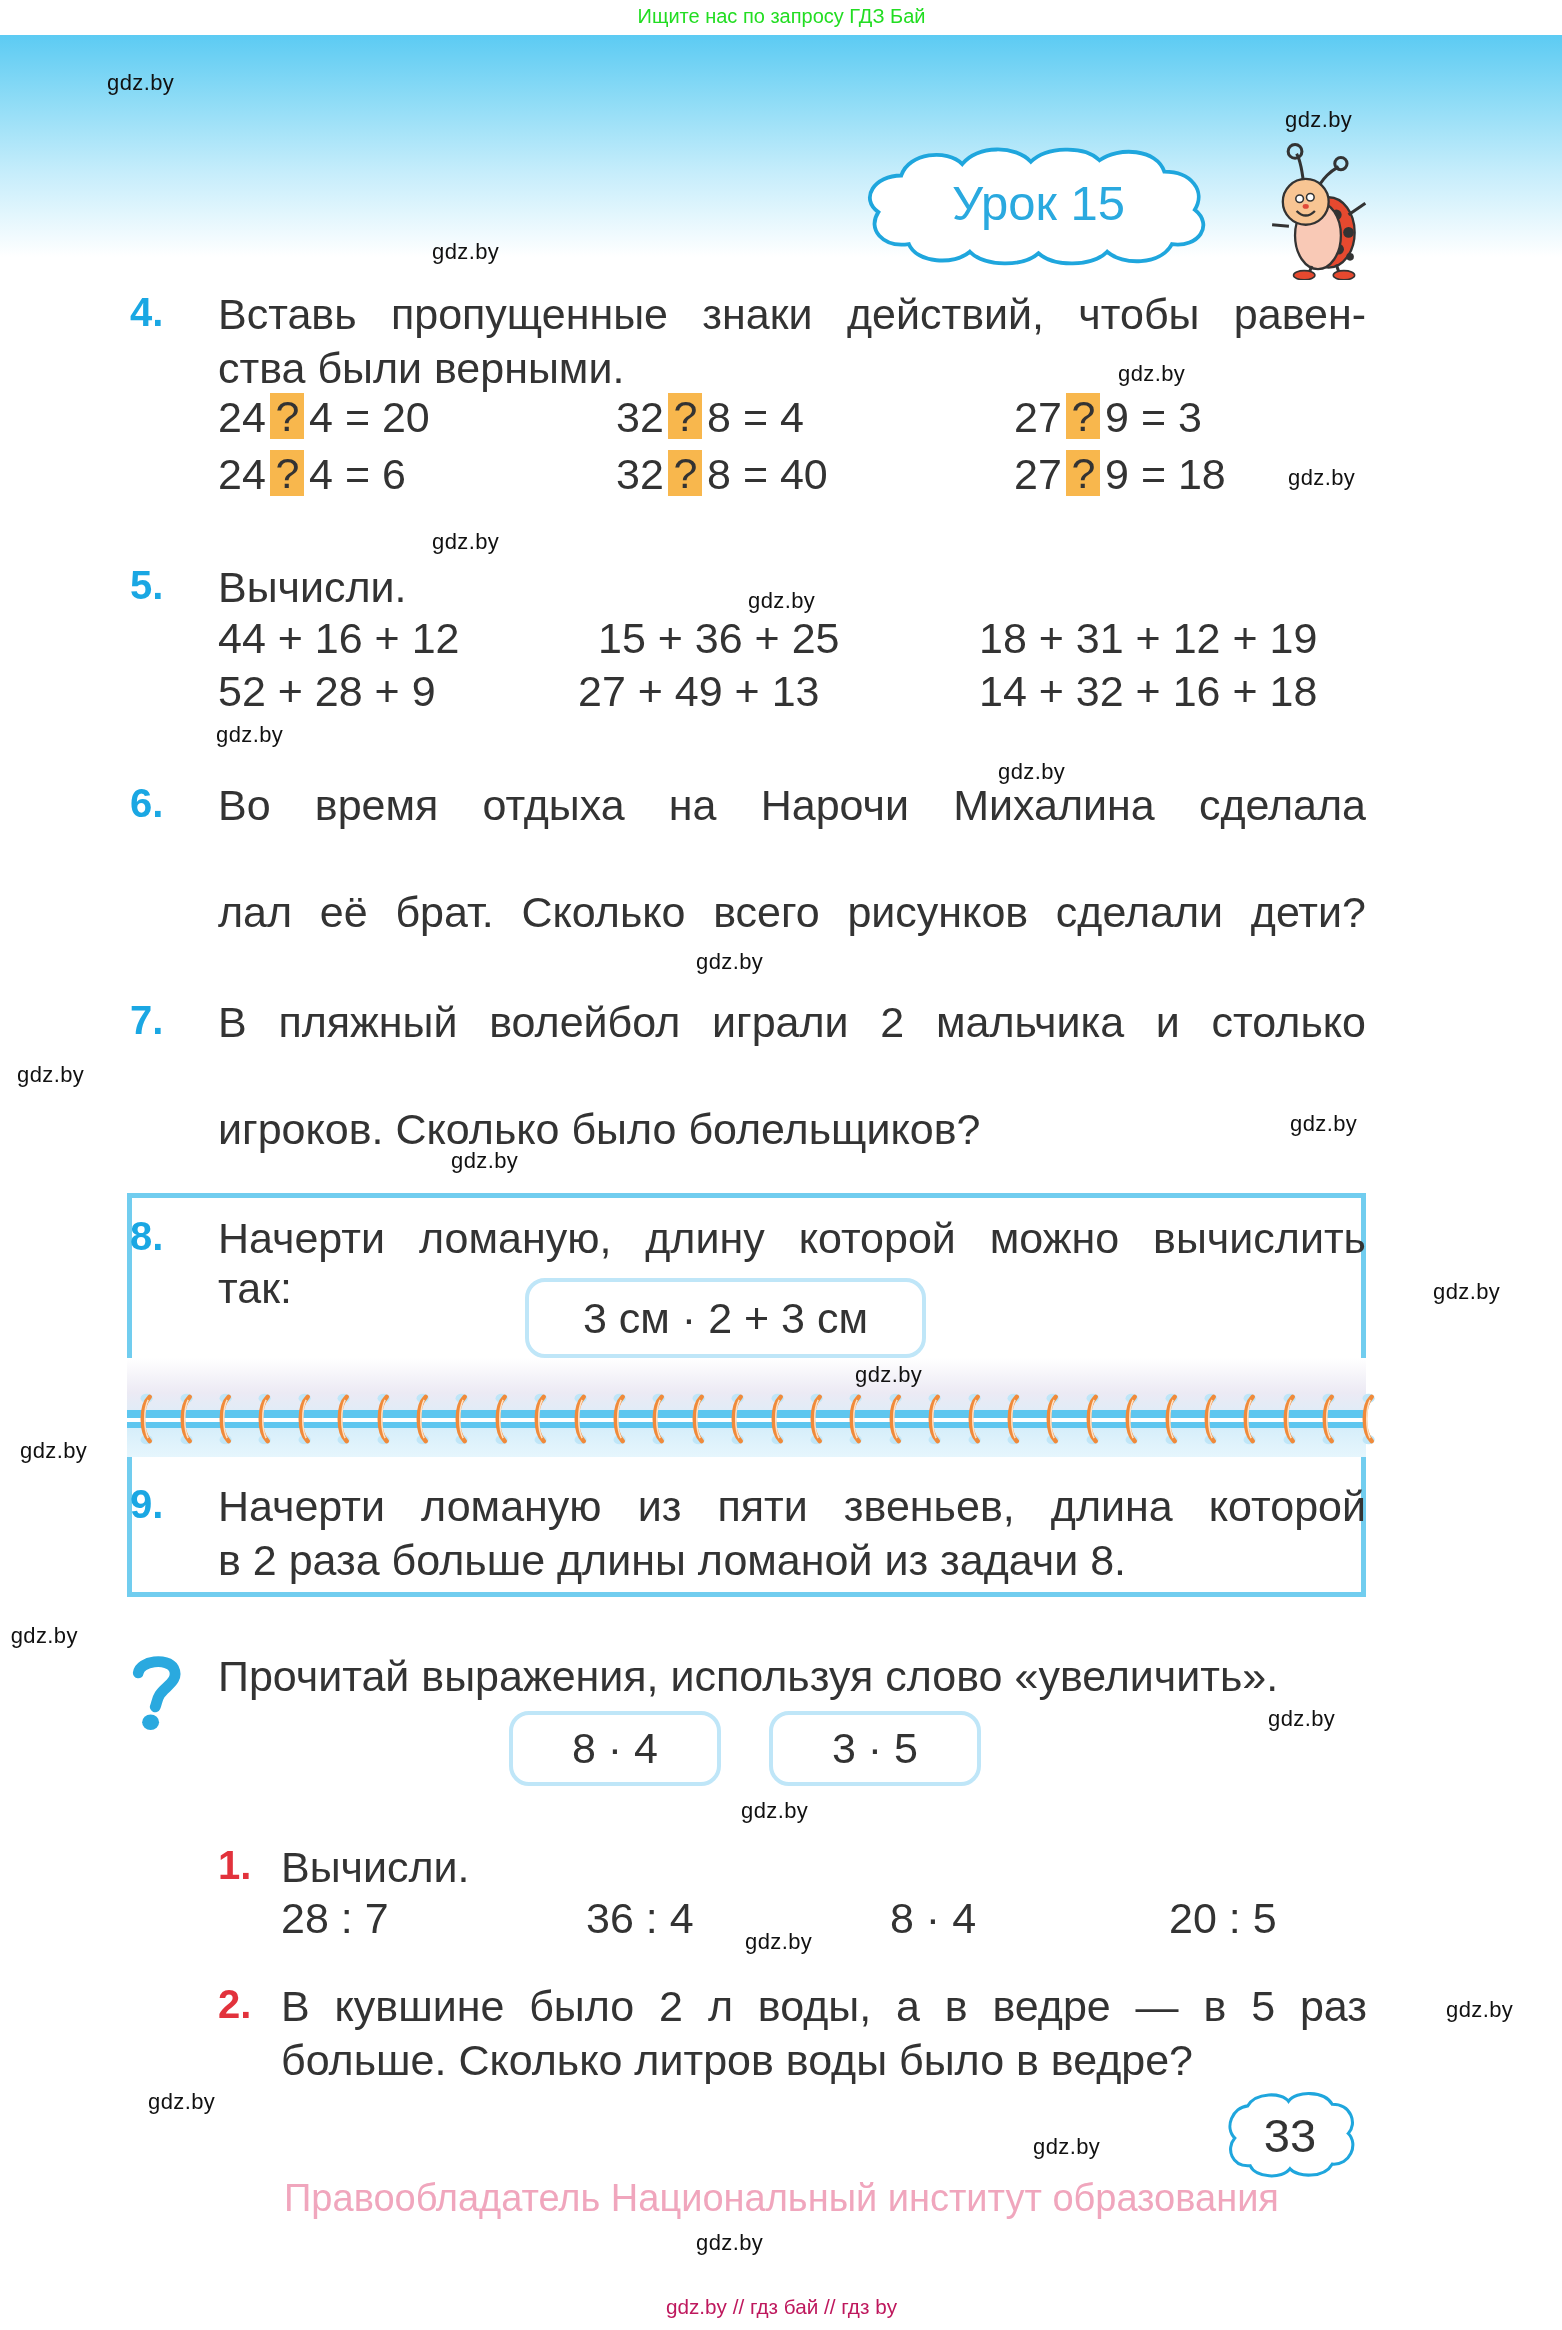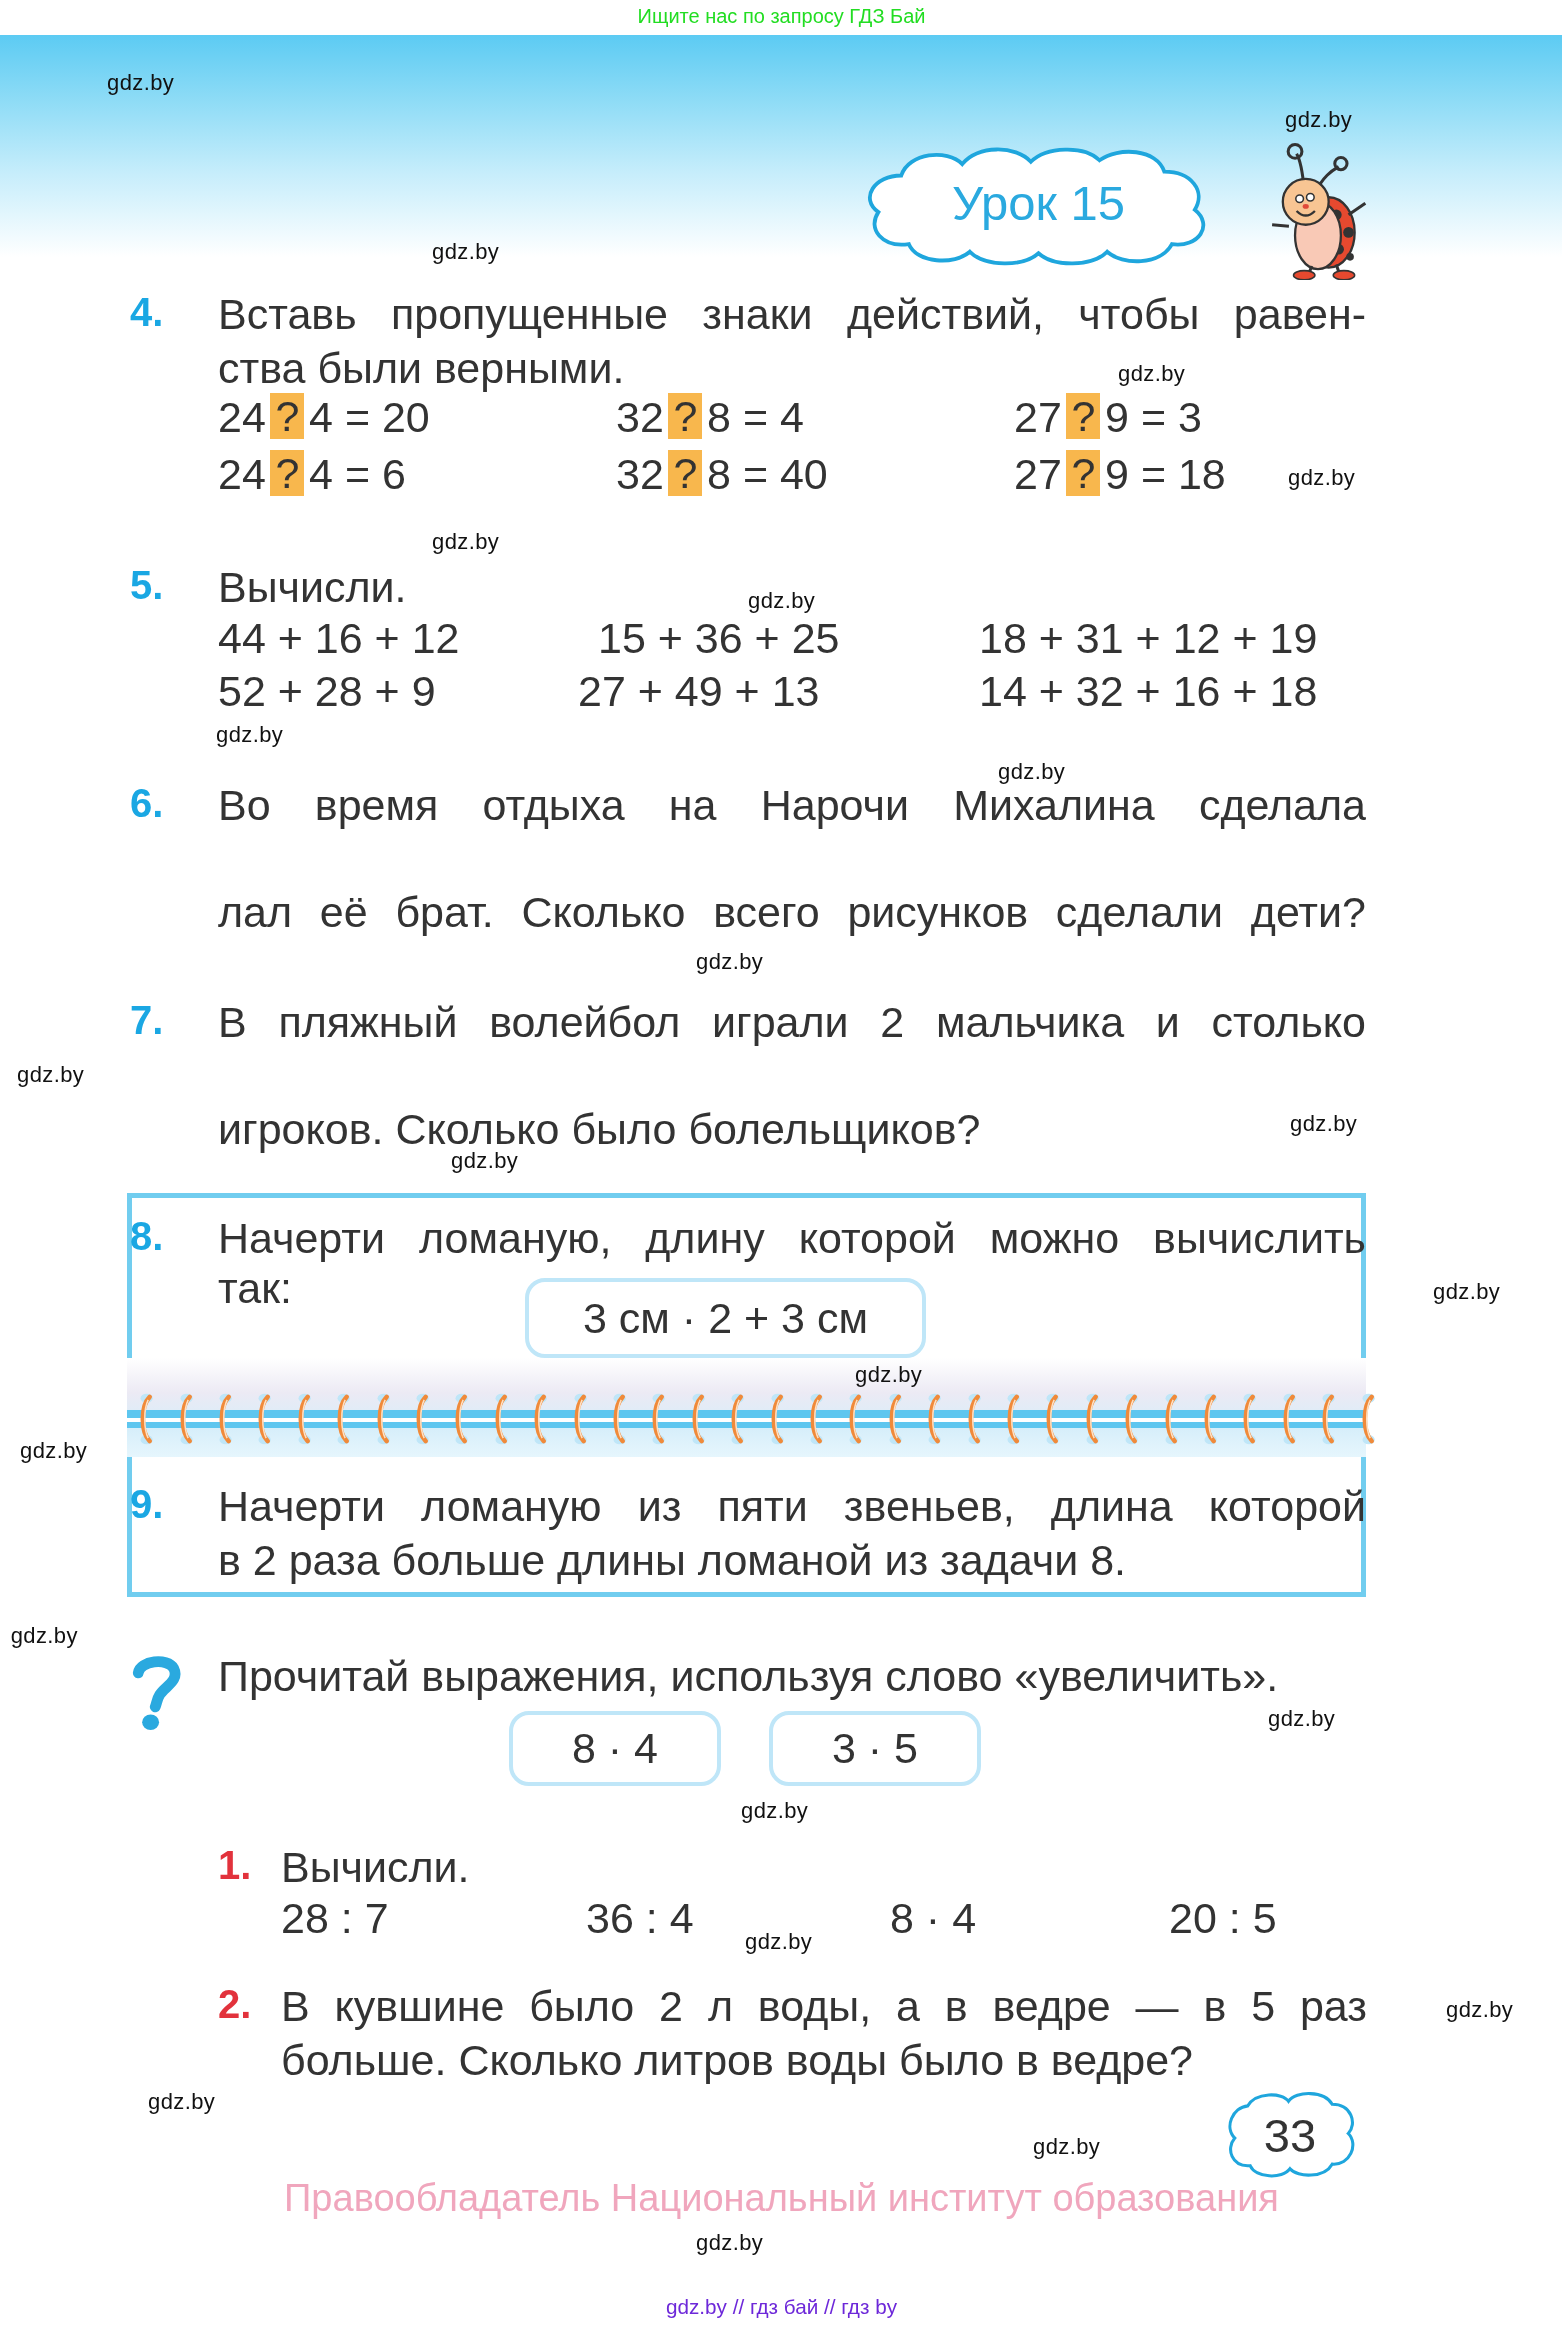--- a/index.html
+++ b/index.html
@@ -36,21 +36,21 @@
 
   .qmark { position: absolute; left: 129px; top: 1656px; width: 54px; height: 77px; }
 
   .dash-top { position: absolute; left: 136px; top: 1809px; width: 597px; height: 10.7px; }
   .dash-left { position: absolute; left: 136px; top: 1809px; width: 7.7px; height: 314px; }
 
   .page-cloud { position: absolute; left: 1221px; top: 2089px; width: 138px; height: 92px; }
   .page-cloud .lbl { position: absolute; left: 0; top: 0; width: 138px; height: 92px; display: flex; align-items: center; justify-content: center; font-size: 47px; color: #333; }
 
   .rights { position: absolute; left: 0; top: 2177px; width: 1563px; text-align: center; font-size: 38px; color: #f0a6bd; }
-  .bottom-links { position: absolute; left: 0; top: 2295px; width: 1563px; text-align: center; font-size: 20.7px; color: #6d28d9; }
+  .bottom-links { position: absolute; left: 0; top: 2295px; width: 1563px; text-align: center; font-size: 20.7px; color: #be185d; }
 </style>
 </head>
 <body>
 
 <div class="top-banner">Ищите нас по запросу ГДЗ Бай</div>
 
 <div class="sky"></div>
 
 <div class="cloud-title">
   <svg width="367" height="122" viewBox="0 0 480 160">

